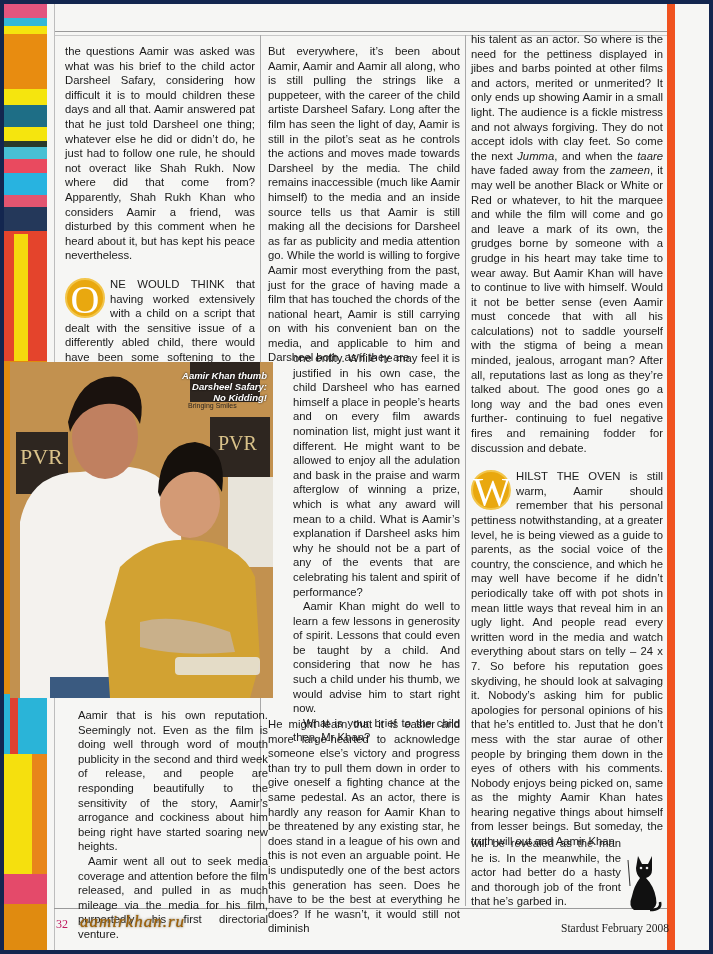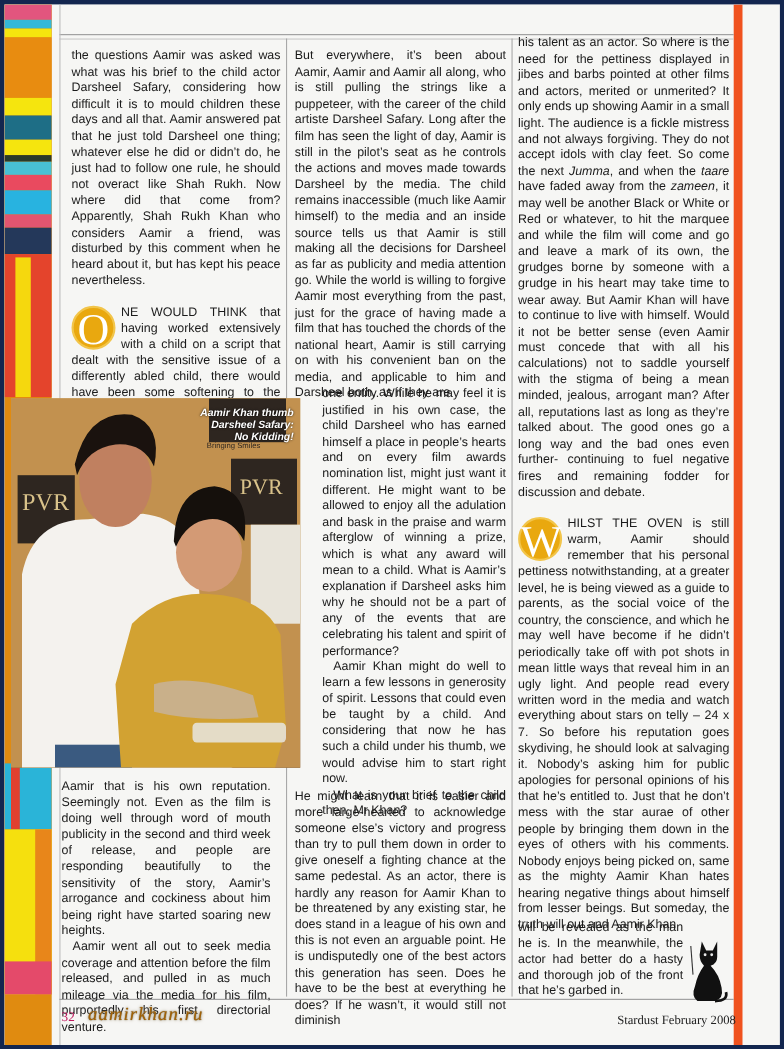--- a/index.html
+++ b/index.html
@@ -107,21 +107,21 @@
     <div class="caption">
       <div>Aamir Khan thumb</div>
       <div>Darsheel Safary:</div>
       <div>No Kidding!</div>
     </div>
     <div style="position:absolute;left:10px;top:82px;color:#d9c28a;font-family:'Liberation Serif',serif;font-size:22px;">PVR</div>
     <div style="position:absolute;left:208px;top:70px;color:#d9c28a;font-family:'Liberation Serif',serif;font-size:20px;">PVR</div>
     <div style="position:absolute;left:178px;top:40px;color:#2e2620;font-size:7px;">Bringing Smiles</div>
   </div>
 
-  <div class="col" style="left:52px;top:704px;width:190px;">
+  <div class="col" style="left:74px;top:704px;width:190px;">
     <p>Aamir that is his own reputation. Seemingly not. Even as the film is doing well through word of mouth publicity in the second and third week of release, and people are responding beautifully to the sensitivity of the story, Aamir’s arrogance and cockiness about him being right have started soaring new heights.</p>
     <p class="ind">Aamir went all out to seek media coverage and attention before the film released, and pulled in as much mileage via the media for his film, purportedly his first directorial venture.</p>
   </div>
 
   <div class="col" style="left:264px;top:40px;width:192px;">
     <p>But everywhere, it’s been about Aamir, Aamir and Aamir all along, who is still pulling the strings like a puppeteer, with the career of the child artiste Darsheel Safary. Long after the film has seen the light of day, Aamir is still in the pilot’s seat as he controls the actions and moves made towards Darsheel by the media. The child remains inaccessible (much like Aamir himself) to the media and an inside source tells us that Aamir is still making all the decisions for Darsheel as far as publicity and media attention go. While the world is willing to forgive Aamir most everything from the past, just for the grace of having made a film that has touched the chords of the national heart, Aamir is still carrying on with his convenient ban on the media, and applicable to him and Darsheel both, as if they are</p>
   </div>
   <div class="col" style="left:289px;top:347px;width:167px;">
     <p>one entity. While he may feel it is justified in his own case, the child Darsheel who has earned himself a place in people’s hearts and on every film awards nomination list, might just want it different. He might want to be allowed to enjoy all the adulation and bask in the praise and warm afterglow of winning a prize, which is what any award will mean to a child. What is Aamir’s explanation if Darsheel asks him why he should not be a part of any of the events that are celebrating his talent and spirit of performance?</p>
     <p class="ind">Aamir Khan might do well to learn a few lessons in generosity of spirit. Lessons that could even be taught by a child. And considering that now he has such a child under his thumb, we would advise him to start right now.</p>

